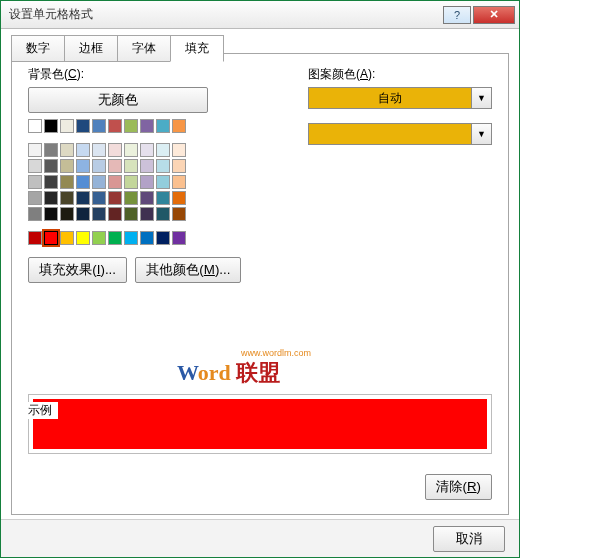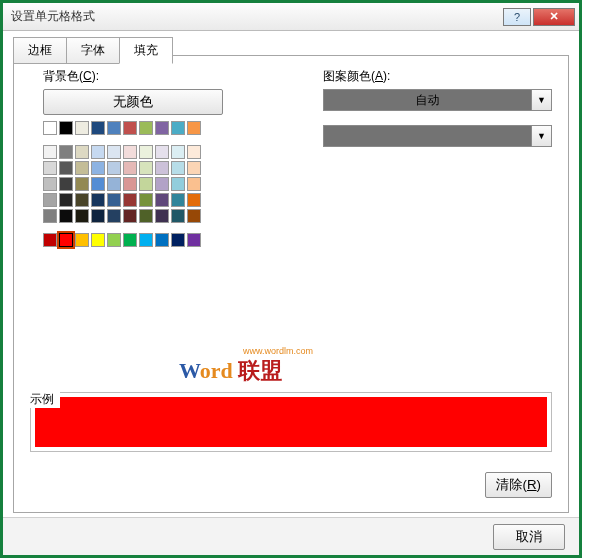--- a/index.html
+++ b/index.html
@@ -1,45 +1,45 @@
 <!DOCTYPE html>
 <html><head>
 <meta charset="utf-8">
 <style>
 * { box-sizing: border-box; margin: 0; padding: 0; }
 body { font-family: "Microsoft YaHei", "SimSun", Arial, sans-serif; font-size: 12px; background: #fff; }
-.window { width: 582px; height: 558px; border: 3px solid #15803d; background: #fff; position: relative; }
+.window { width: 520px; height: 558px; border: 1px solid #15803d; background: #fff; position: relative; }
 .titlebar { height: 28px; background: linear-gradient(#fdfdfd,#eaeaea); border-bottom: 1px solid #bbb; display: flex; align-items: center; padding: 0 4px 0 8px; }
 .titlebar .title { flex: 1; color: #333; }
 .titlebar .btns { display: flex; gap: 2px; }
 .titlebar .wbtn { width: 28px; height: 18px; border: 1px solid #7a7a7a; display:flex; align-items:center; justify-content:center; font-size:11px; }
 .titlebar .help { background: linear-gradient(#eaf3fb,#cfe4f7); color:#2b4e6f; }
 .titlebar .close { background: linear-gradient(#e57368,#c9302c); color:#fff; width:42px; font-weight:bold; }
 .tabs { display:flex; margin: 6px 0 0 10px; position:relative; z-index:2; }
 .tab { padding: 4px 14px; border:1px solid #a6a6a6; background:linear-gradient(#fdfdfd,#ececec); margin-right:-1px; cursor:pointer; }
 .tab.active { background:#fff; border-bottom:1px solid #fff; }
 .panel { position:absolute; left:10px; right:10px; top:52px; bottom:42px; border:1px solid #a6a6a6; padding:12px 16px; }
-.row { display:flex;margin-left:13px; }
+.row { display:flex; }
 .col-left { width: 260px; }
 .col-right { flex:1; padding-left: 20px; }
 .lbl { margin-bottom: 4px; display:block; }
 .underline { text-decoration: underline; }
 .btn { border:1px solid #8a8a8a; background:linear-gradient(#fcfcfc,#e5e5e5); padding:3px 10px; cursor:pointer; border-radius:2px; }
 .btn-wide { width: 180px; text-align:center; display:block;font-family:Liberation Mono, monospace; }
 .swatches { margin-top:6px; }
 .srow { display:flex; gap:2px; margin-bottom:2px; }
 .sw { width:14px; height:14px; border:1px solid #999; }
 .sw.sel { outline:2px solid #d04000; outline-offset:0; border:1px solid #000; }
 .gap { height:8px; }
 .btnrow { display:flex; gap:8px; margin-top:12px; }
 .dropdown { display:flex; margin-top:4px; }
-.dropdown .dd-body { flex:1; height:22px; border:1px solid #8a8a8a; background:#737373; display:flex; align-items:center; justify-content:center; }
+.dropdown .dd-body { flex:1; height:22px; border:1px solid #8a8a8a; background:#eab308; display:flex; align-items:center; justify-content:center; }
 .dropdown .dd-arrow { width:20px; height:22px; border:1px solid #8a8a8a; border-left:none; background:linear-gradient(#fcfcfc,#e5e5e5); display:flex; align-items:center; justify-content:center; font-size:9px; cursor:pointer; }
 .sample-wrap { position:absolute; left:16px; right:16px; bottom:60px; }
-.sample-label { background:#fff; position:relative; top:16px; left:0; padding-right:6px; display:inline-block; }
+.sample-label { background:#fff; position:relative; top:25px; left:0; padding-right:6px; display:inline-block; }
 .sample-box { border:1px solid #bcbcbc; height:60px; margin-top:0; }
 .sample-fill { margin:4px; height:50px; background:#f00; }
 .clear-row { position:absolute; right:16px; bottom:14px; }
 .footer { position:absolute; left:0; right:0; bottom:0; height:38px; border-top:1px solid #cfcfcf; display:flex; align-items:center; justify-content:flex-end; gap:10px; padding:0 14px; background:#f3f3f3; }
 .footer .btn { min-width:72px; text-align:center; }
 .watermark { position:absolute; left:165px; bottom:126px; font-family:Georgia,serif; font-size:22px; font-weight:bold; pointer-events:none; }
 .watermark .w1 { color:#2b59a6; }
 .watermark .w2 { color:#e58a1f; }
 .watermark .w3 { color:#b91c1c; font-family:"Microsoft YaHei"; }
 .watermark .url { position:absolute; top:-10px; left:64px; font-size:9px; color:#e58a1f; font-family:Arial; font-weight:normal; }
@@ -50,20 +50,21 @@
 <div class="window">
   <div class="titlebar">
     <span class="title">设置单元格格式</span>
     <div class="btns">
       <div class="wbtn help">?</div>
       <div class="wbtn close">✕</div>
     </div>
   </div>
 
   <div class="tabs">
+    <div class="tab">数字</div>
     <div class="tab">边框</div>
     <div class="tab">字体</div>
     <div class="tab active">填充</div>
   </div>
 
   <div class="panel">
     <div class="row">
       <div class="col-left">
         <span class="lbl">
           <span>背景色(</span><span class="underline">C</span><span>):</span>
@@ -152,20 +153,28 @@
               <div class="sw" style="background: rgb(255, 255, 0);"></div>
               <div class="sw" style="background: rgb(146, 208, 80);"></div>
               <div class="sw" style="background: rgb(0, 176, 80);"></div>
               <div class="sw" style="background: rgb(0, 176, 240);"></div>
               <div class="sw" style="background: rgb(0, 112, 192);"></div>
               <div class="sw" style="background: rgb(0, 32, 96);"></div>
               <div class="sw" style="background: rgb(112, 48, 160);"></div>
             </div>
         </div>
 
+        <div class="btnrow">
+          <button class="btn">
+            <span>填充效果(</span><span class="underline">I</span><span>)...</span>
+          </button>
+          <button class="btn">
+            <span>其他颜色(</span><span class="underline">M</span><span>)...</span>
+          </button>
+        </div>
       </div>
 
       <div class="col-right">
         <span class="lbl">
           <span>图案颜色(</span><span class="underline">A</span><span>):</span>
         </span>
         <div class="dropdown">
           <div class="dd-body">自动</div>
           <div class="dd-arrow">▼</div>
         </div>

